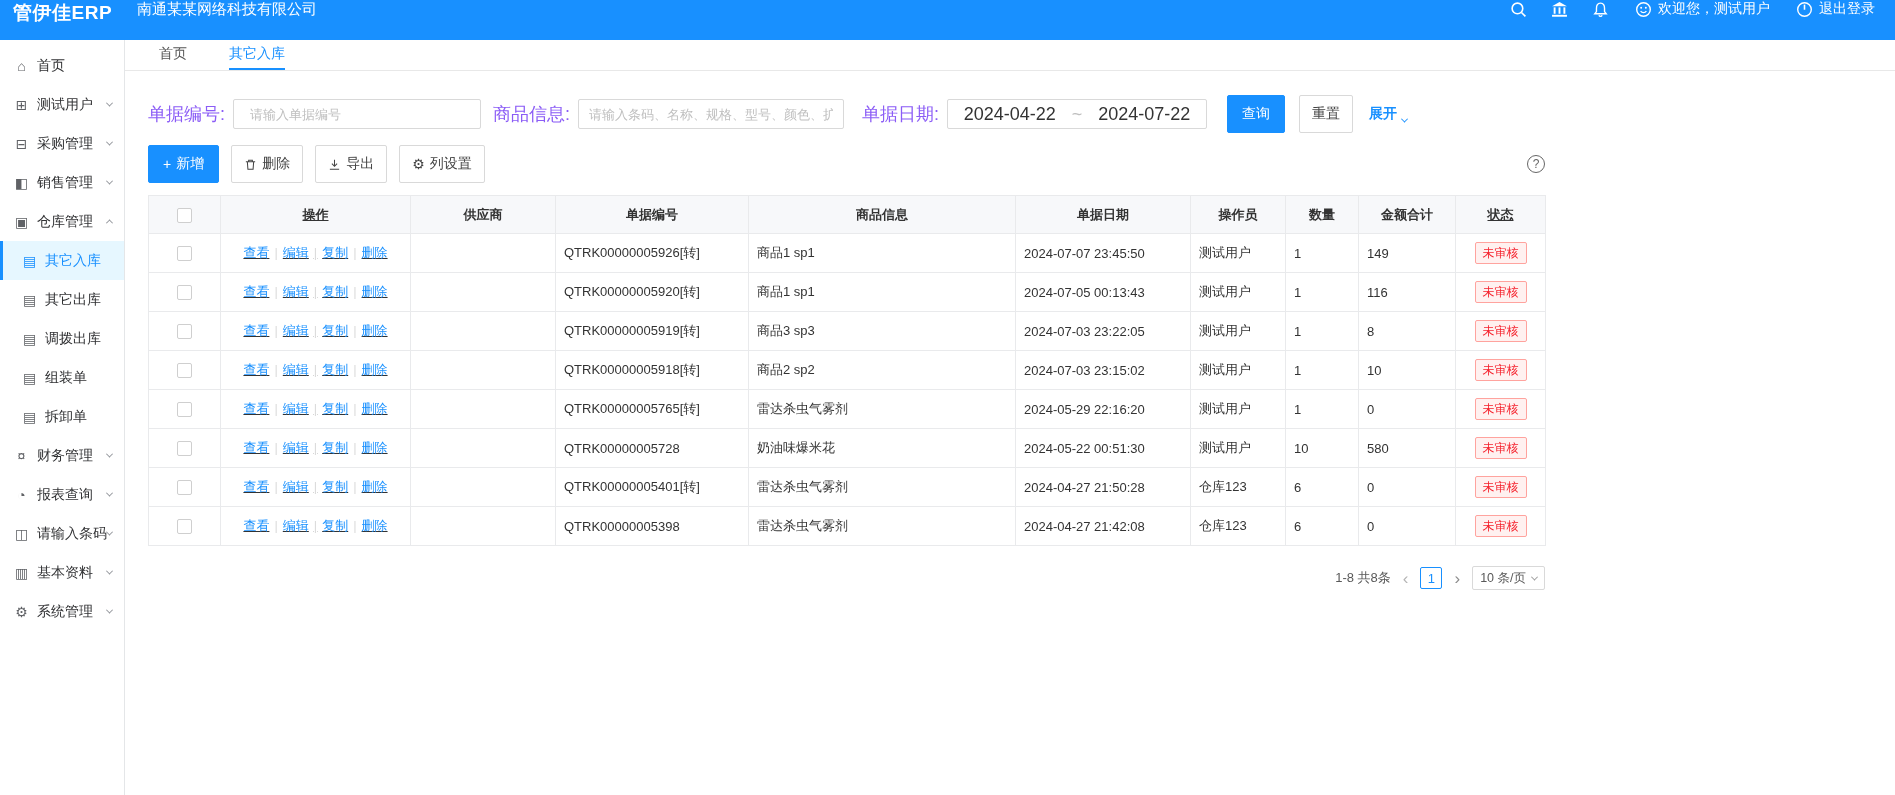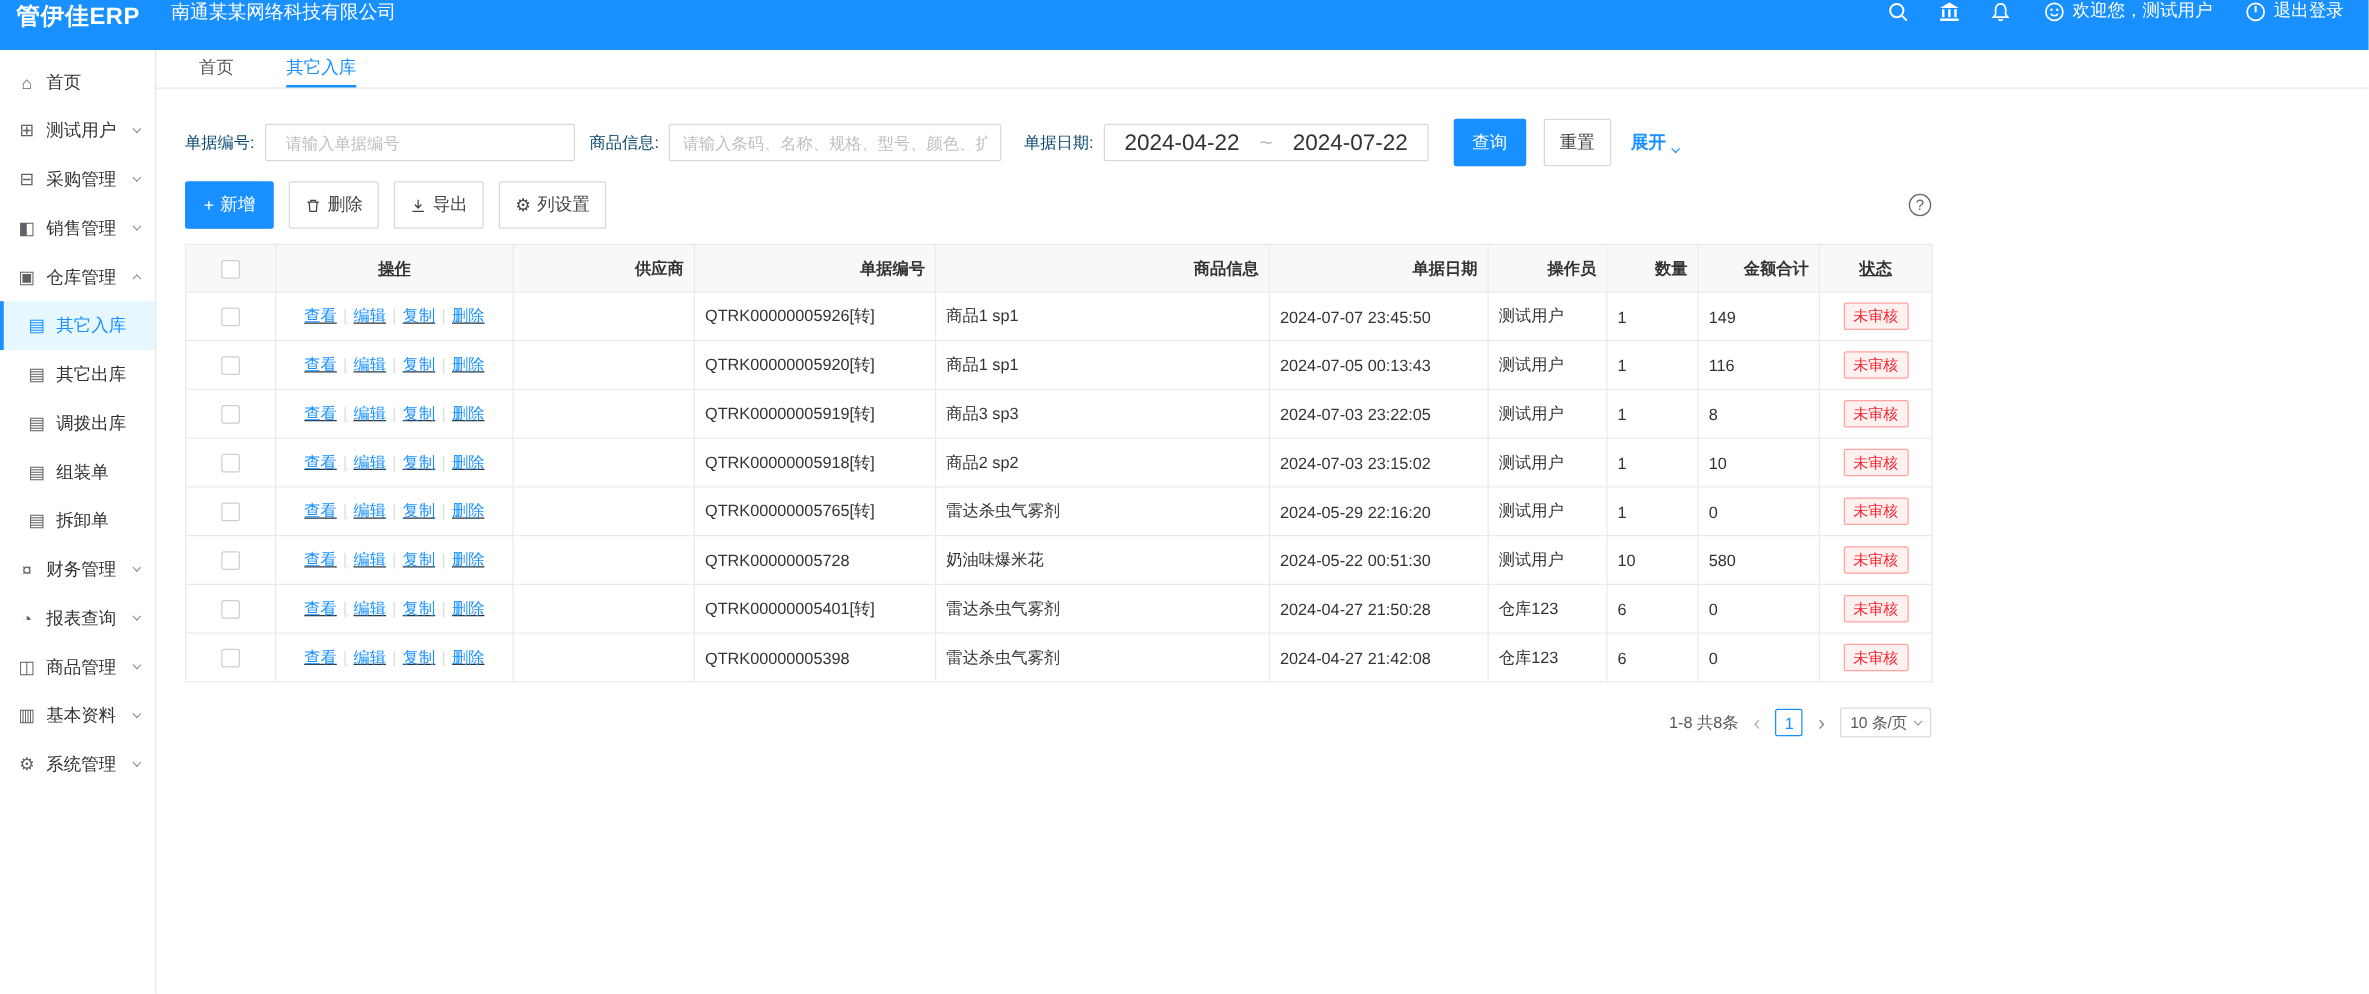--- a/index.html
+++ b/index.html
@@ -36,21 +36,21 @@
   .tabbar { height:31px; border-bottom:1px solid #e8e8e8; display:flex; padding-left:34px; gap:42px; }
   .tab { font-size:14px; color:#555; display:flex; align-items:center; border-bottom:2px solid transparent; cursor:pointer; }
   .tab.active { color:var(--primary); border-bottom-color:var(--primary); }
 
   .content { width:1397px; margin-left:23px; }
 
   
   .filter-row { margin-top:24px; display:flex; align-items:center; }
   .group { display:flex; align-items:center; }
   .g2 { margin-left:12px; } .g3 { margin-left:18px; }
-  .flabel { font-size:13px; color:#0c4a6e; margin-right:8px; white-space:nowrap; }
+  .flabel { font-size:18px; color:#8b5cf6; margin-right:8px; white-space:nowrap; }
   .finput { height:30px; border:1px solid #d9d9d9; border-radius:2px; padding:0 10px; font-size:13px; color:#333; font-family:inherit; outline:none; }
   .finput::placeholder { color:#bfbfbf; }
   .w-bill { width:248px;padding-left:16px; } .w-prod { width:266px; }
   .daterange { width:260px; height:30px; border:1px solid #d9d9d9; border-radius:2px; display:flex; align-items:center; justify-content:center; gap:16px; font-size:18px; color:#333; cursor:pointer; }
   .btn { height:38px; border-radius:2px; font-size:14px; display:inline-flex; align-items:center; justify-content:center; cursor:pointer; font-family:inherit; white-space:nowrap; }
   .btn-primary { background:var(--primary); color:#fff; border:1px solid var(--primary); padding:0 14px; }
   .btn-default { background:#fff; color:#444; border:1px solid #d9d9d9; padding:0 12px; }
   .search-btn { margin-left:20px; }
   .reset-btn { margin-left:14px; }
   .expand-link { margin-left:16px; color:var(--primary); font-size:14px; display:flex; align-items:flex-end; gap:5px; cursor:pointer;font-weight:bold; }
@@ -63,21 +63,21 @@
 
   
   .toolbar { margin-top:12px; display:flex; align-items:center; gap:12px; }
   .bicon { display:inline-flex; margin-right:5px; font-size:14px; line-height:1; align-items:center; }
   .bicon svg { width:13px; height:13px; }
   .help { margin-left:auto; width:18px; height:18px; border-radius:50%; border:1.3px solid #666; color:#666; font-size:12px; display:flex; align-items:center; justify-content:center; cursor:pointer; }
 
   
   .grid { margin-top:12px; width:100%; border-collapse:collapse; table-layout:fixed; font-size:13px; color:#333; }
   .grid th, .grid td { border:1px solid #e9eaec; padding:0 8px; overflow:hidden; white-space:nowrap; text-overflow:ellipsis; }
-  .grid th { height:38px; background:#f7f8fa; font-weight:bold; text-align:right; }
+  .grid th { height:38px; background:#f7f8fa; font-weight:bold; text-align:center; }
   .grid td { height:39px; background:#fff; }
   .grid .c { text-align:center;text-decoration:underline; }
   .checkbox { display:inline-block; width:15px; height:15px; border:1px solid #cfcfcf; border-radius:2px; background:#fff; vertical-align:middle; cursor:pointer; }
   .alink { color:var(--primary); text-decoration:none; cursor:pointer; }
   .sep { color:#dcdcdc; margin:0 5px; }
   .badge { display:inline-block; padding:2px 7px; font-size:12px; line-height:16px; color:var(--status-red); background:var(--status-bg); border:1px solid var(--status-border); border-radius:2px; }
 
   
   .pagination { margin-top:20px; display:flex; justify-content:flex-end; align-items:center; gap:10px; font-size:13px; color:#595959; }
   .pg-arrow { font-size:17px; color:#b5b5b5; cursor:pointer; line-height:1; padding:0 2px; }
@@ -190,21 +190,21 @@
           <span class="mi-label">财务管理</span>
           <span class="chev small down"></span>
         </div>
         <div class="menu-item">
           <span class="mi-icon">◔</span>
           <span class="mi-label">报表查询</span>
           <span class="chev small down"></span>
         </div>
         <div class="menu-item">
           <span class="mi-icon">◫</span>
-          <span class="mi-label">商品管理</span>
+          <span class="mi-label">请输入条码</span>
           <span class="chev small down"></span>
         </div>
         <div class="menu-item">
           <span class="mi-icon">▥</span>
           <span class="mi-label">基本资料</span>
           <span class="chev small down"></span>
         </div>
         <div class="menu-item">
           <span class="mi-icon">⚙</span>
           <span class="mi-label">系统管理</span>

